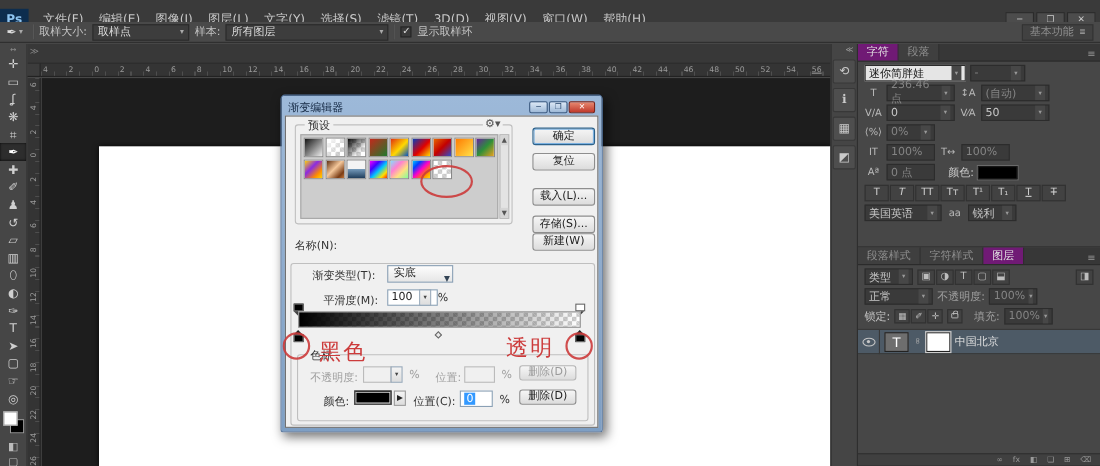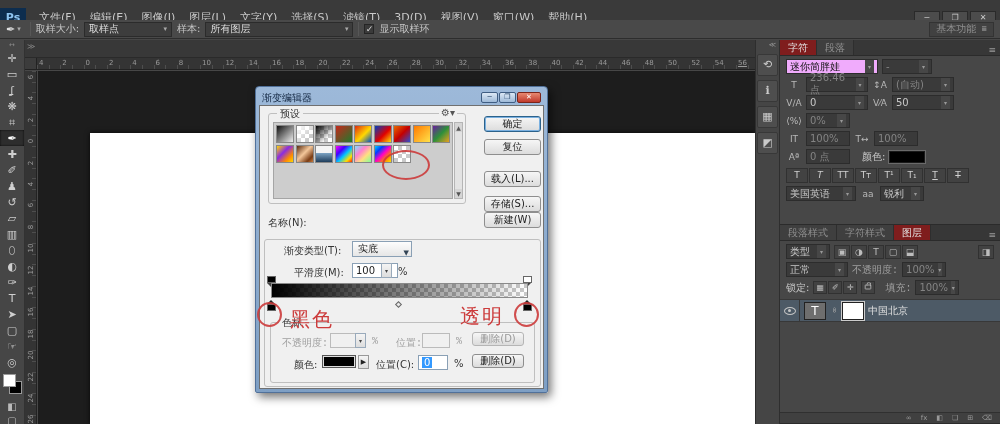--- a/index.html
+++ b/index.html
@@ -68,21 +68,21 @@
     background-image:linear-gradient(45deg,#c9c9c9 25%,transparent 25%,transparent 75%,#c9c9c9 75%),linear-gradient(45deg,#c9c9c9 25%,transparent 25%,transparent 75%,#c9c9c9 75%);
     background-size:8px 8px; background-position:0 0,4px 4px; }
   .pscroll { position:absolute; right:2px; top:8px; width:9px; bottom:4px; background:#e3e3e3; border:1px solid #b5b5b5; }
   .pscroll .arr { position:absolute; left:0; right:0; height:9px; background:#d5d5d5; color:#555; font-size:6px; text-align:center; line-height:9px; }
   .pscroll .arr.dn { bottom:0; }
 
   .dlg-button { position:absolute; left:224px; width:57px; height:16px; background:linear-gradient(#f6f6f6,#dcdcdc); border:1px solid #8e8e8e; border-radius:3px; font-size:10px; color:#222; text-align:center; line-height:14px; }
   .dlg-button.focus { border-color:#2c628b; box-shadow:inset 0 0 0 1px #7ab0e0; }
 
   .lbl { position:absolute; font-size:10px; color:#333; white-space:nowrap; }
-  .lbl.dim, .dim { color:#9f9f9f;font-family:Liberation Mono, monospace; }
+  .lbl.dim, .dim { color:#9f9f9f; }
   .tfield { position:absolute; background:#fff; border:1px solid #8aa0b5; font-size:10px; color:#222; padding:0 3px; line-height:13px; height:15px; }
   .tfield.dim { background:#f0f0f0; border-color:#bbb; }
   .spincaret { position:absolute; width:11px; height:15px; background:linear-gradient(#f4f4f4,#ddd); border:1px solid #9ab; font-size:6px; color:#444; text-align:center; line-height:13px; }
   .ddown { position:absolute; height:16px; background:linear-gradient(#fdfdfd,#e6e6e6); border:1px solid #8aa0b5; font-size:10px; color:#222; padding:0 14px 0 5px; line-height:14px; }
   .ddown .dcaret { position:absolute; right:2px; top:4px; font-size:7px; color:#345; }
   .selblue { background:#3399ff; color:#fff; padding:0 2px; }
 
   .gradbar { position:absolute; height:15px; border:1px solid #8a8a8a; }
   .ostop, .cstop { position:absolute; width:9px; height:12px; }
   .stq { position:absolute; left:0; width:9px; height:7px; border:1px solid #666; background:#fff; }
@@ -102,27 +102,27 @@
   .dock { position:absolute; left:755px; top:40px; width:25px; bottom:0; background:#454545; border-right:1px solid #2e2e2e; border-left:1px solid #2e2e2e; }
   .dock-head { height:10px; color:#999; font-size:7px; text-align:right; padding-right:3px; line-height:10px; }
   .dock-icon { width:21px; height:22px; margin:4px auto 2px; background:#4e4e4e; border:1px solid #383838; border-radius:2px; color:#cacaca; font-size:11px; text-align:center; line-height:20px; }
 
   
   .panel { position:absolute; left:780px; width:220px; background:#474747; border-bottom:1px solid #2b2b2b; font-size:10px; color:#c8c8c8; }
   .char-panel { top:40px; height:185px; }
   .layers-panel { top:225px; height:199px; }
   .ptabs { height:16px; background:#373737; display:flex; align-items:flex-end; border-bottom:1px solid #2b2b2b; }
   .ptab { height:15px; padding:0 8px; line-height:15px; background:#3f3f3f; color:#8f8f8f; border-right:1px solid #2e2e2e; font-size:10px; }
-  .ptab.active { background:#7f1d1d; color:#e3e3e3; }
+  .ptab.active { background:#701a75; color:#e3e3e3; }
   .ptab-menu { margin-left:auto; color:#9a9a9a; font-size:9px; padding-right:4px; }
 
   .prow { display:flex; align-items:center; gap:4px; padding:3px 6px 0 6px; }
   .ficon { width:16px; color:#b9b9b9; font-size:9px; text-align:center; flex:none; }
   .field { height:15px; background:#3a3a3a; border:1px solid #2c2c2c; color:#c8c8c8; display:flex; align-items:center; padding:0 3px; gap:3px; position:relative; }
-  .field.white { background:#f0abfc; color:#111; }
+  .field.white { background:#e5e5e5; color:#111; }
   .field .fcaret { margin-left:auto; width:9px; height:13px; background:#474747; color:#999; font-size:6px; text-align:center; line-height:13px; }
   .field.dimf { color:#848484; }
   .w62 { width:62px; } .w50 { width:50px; } .w92 { width:92px; } .w44 { width:44px; } .w70 { width:70px; }
   .stylebtns { display:flex; gap:1px; padding:4px 6px 0 6px; }
   .stylebtn { width:22px; height:15px; background:#424242; border:1px solid #313131; color:#d0d0d0; font-size:9px; text-align:center; line-height:13px; }
   .stylebtn.i { font-style:italic; } .stylebtn.u { text-decoration:underline; } .stylebtn.s { text-decoration:line-through; }
   .colorchip { width:36px; height:12px; background:#000; border:1px solid #1a1a1a; box-shadow:0 0 0 1px #6a6a6a; }
 
   .filter-icons { display:flex; gap:1px; }
   .filter-icon { width:16px; height:14px; background:#424242; border:1px solid #313131; color:#bdbdbd; font-size:9px; text-align:center; line-height:12px; }

